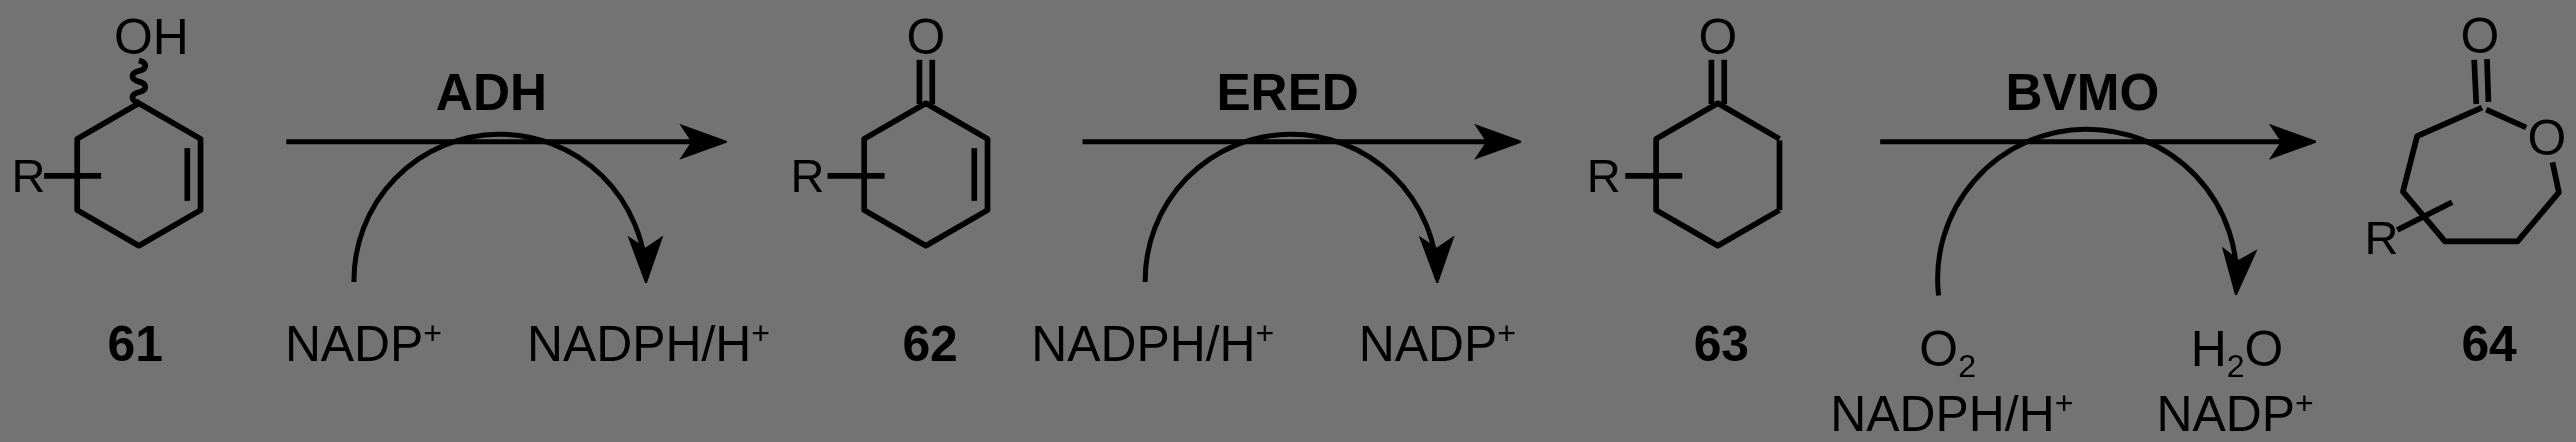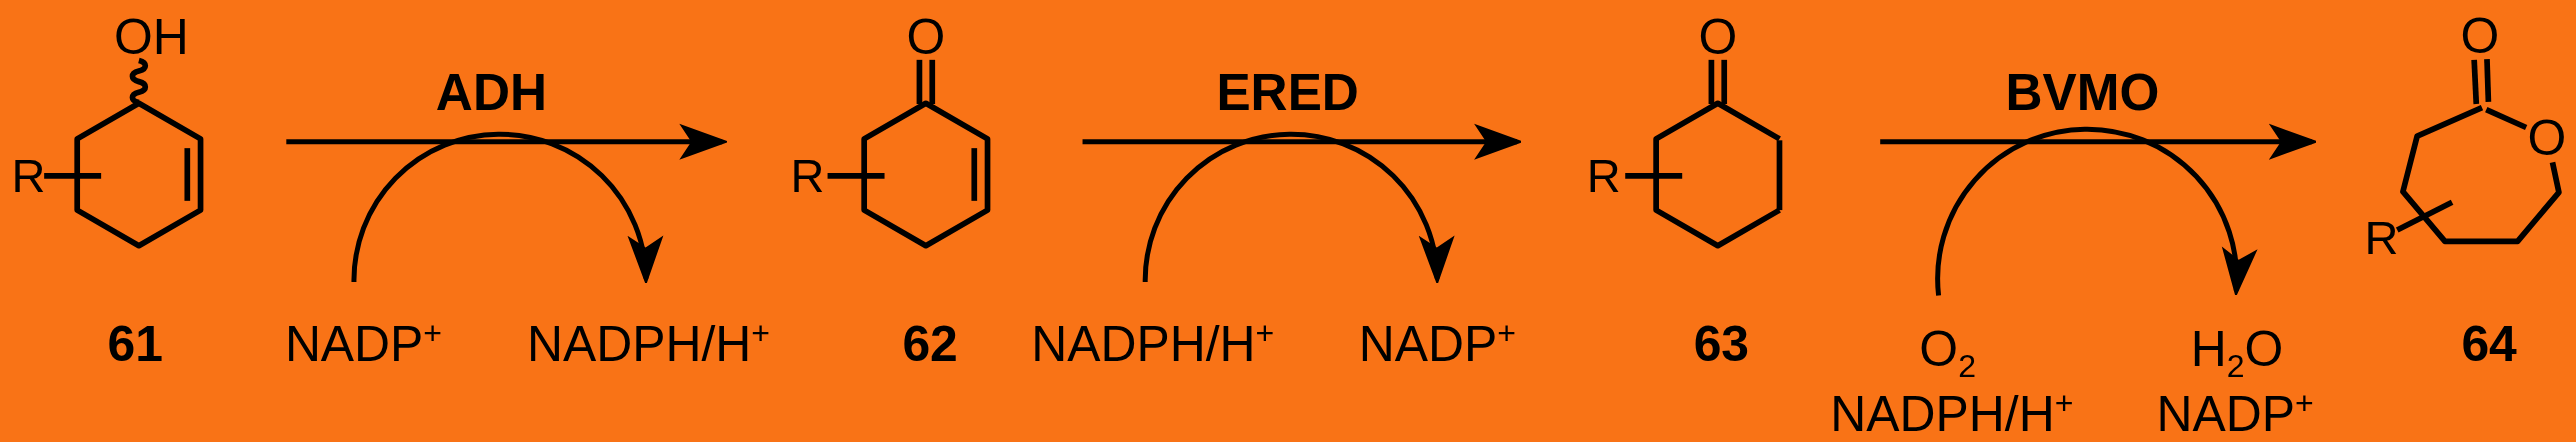--- a/index.html
+++ b/index.html
@@ -1,16 +1,16 @@
 <!DOCTYPE html>
 <html style="font-size:11.4px"><head>
 <meta charset="utf-8">
 <style>
   html,body{margin:0;padding:0;background:#ffffff;}
-  #scheme{position:relative;width:2576px;height:443px;background:#f97316;overflow:hidden;}
+  #scheme{position:relative;width:2576px;height:443px;background:#737373;overflow:hidden;}
   svg{display:block;}
   text{font-family:"Liberation Sans","DejaVu Sans",sans-serif;fill:#000000;}
   .atom{font-size:70px;}
   .rlab{font-size:66px;}
   .cof{font-size:70px;}
   .ss{font-size:45px;}
   .num{font-size:70px;font-weight:bold;text-anchor:middle;}
   .enz{font-size:72px;font-weight:bold;text-anchor:middle;}
   .bond{stroke:#000000;stroke-width:8;fill:none;stroke-linejoin:round;}
   .arrow{stroke:#000000;stroke-width:7;fill:none;}

